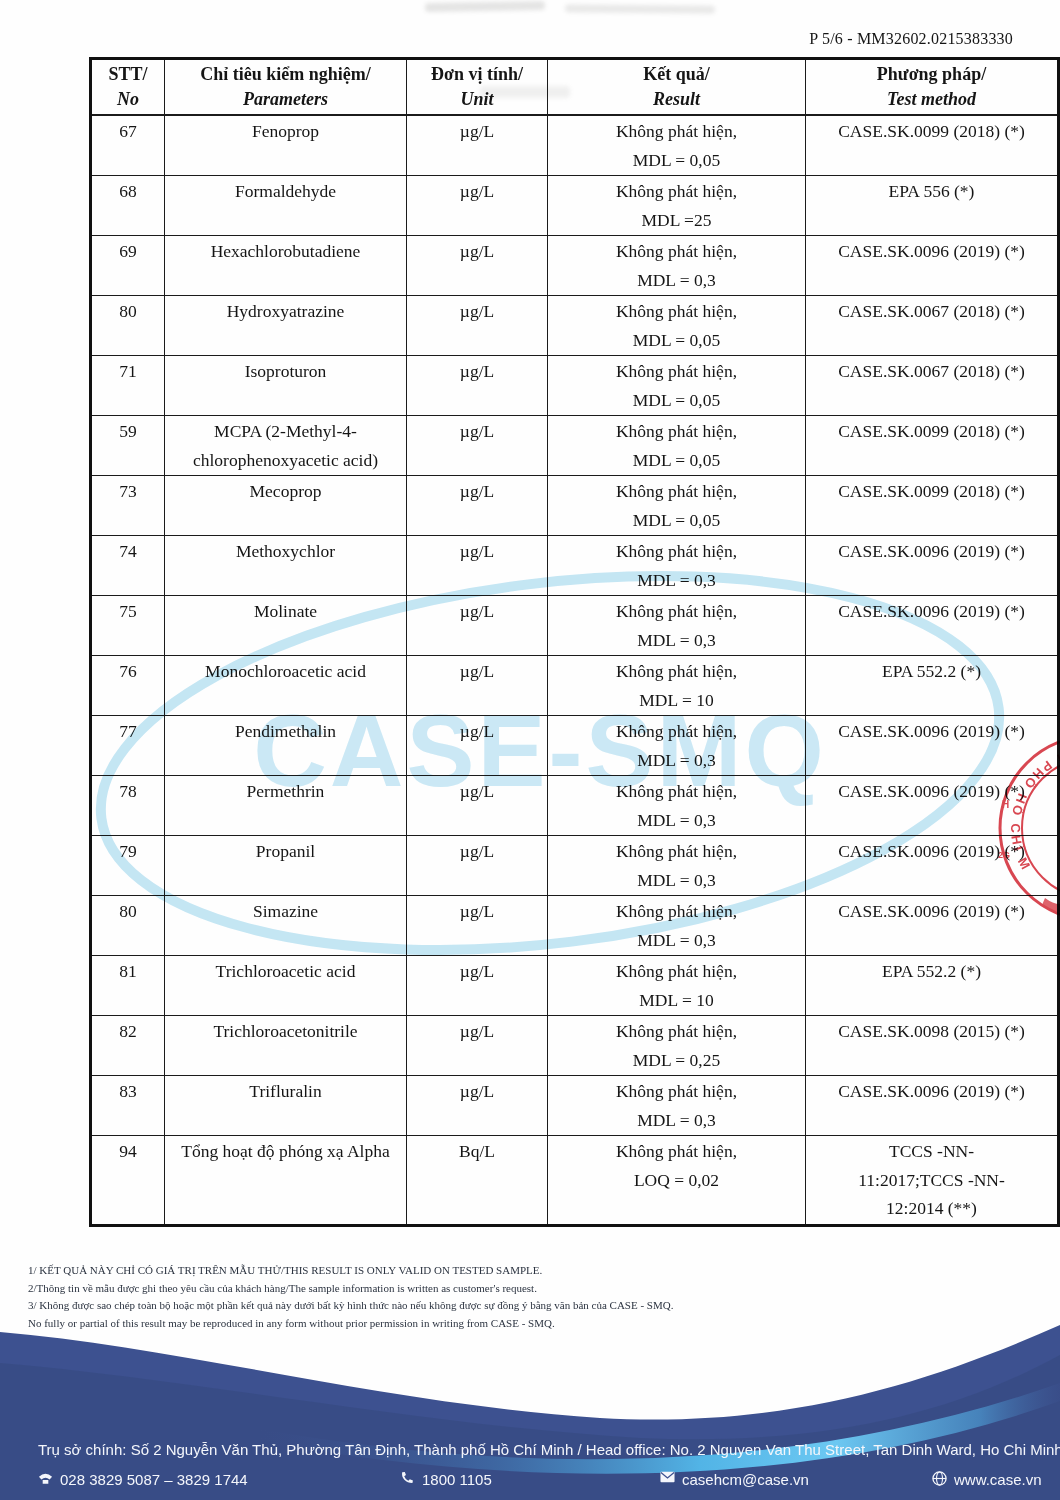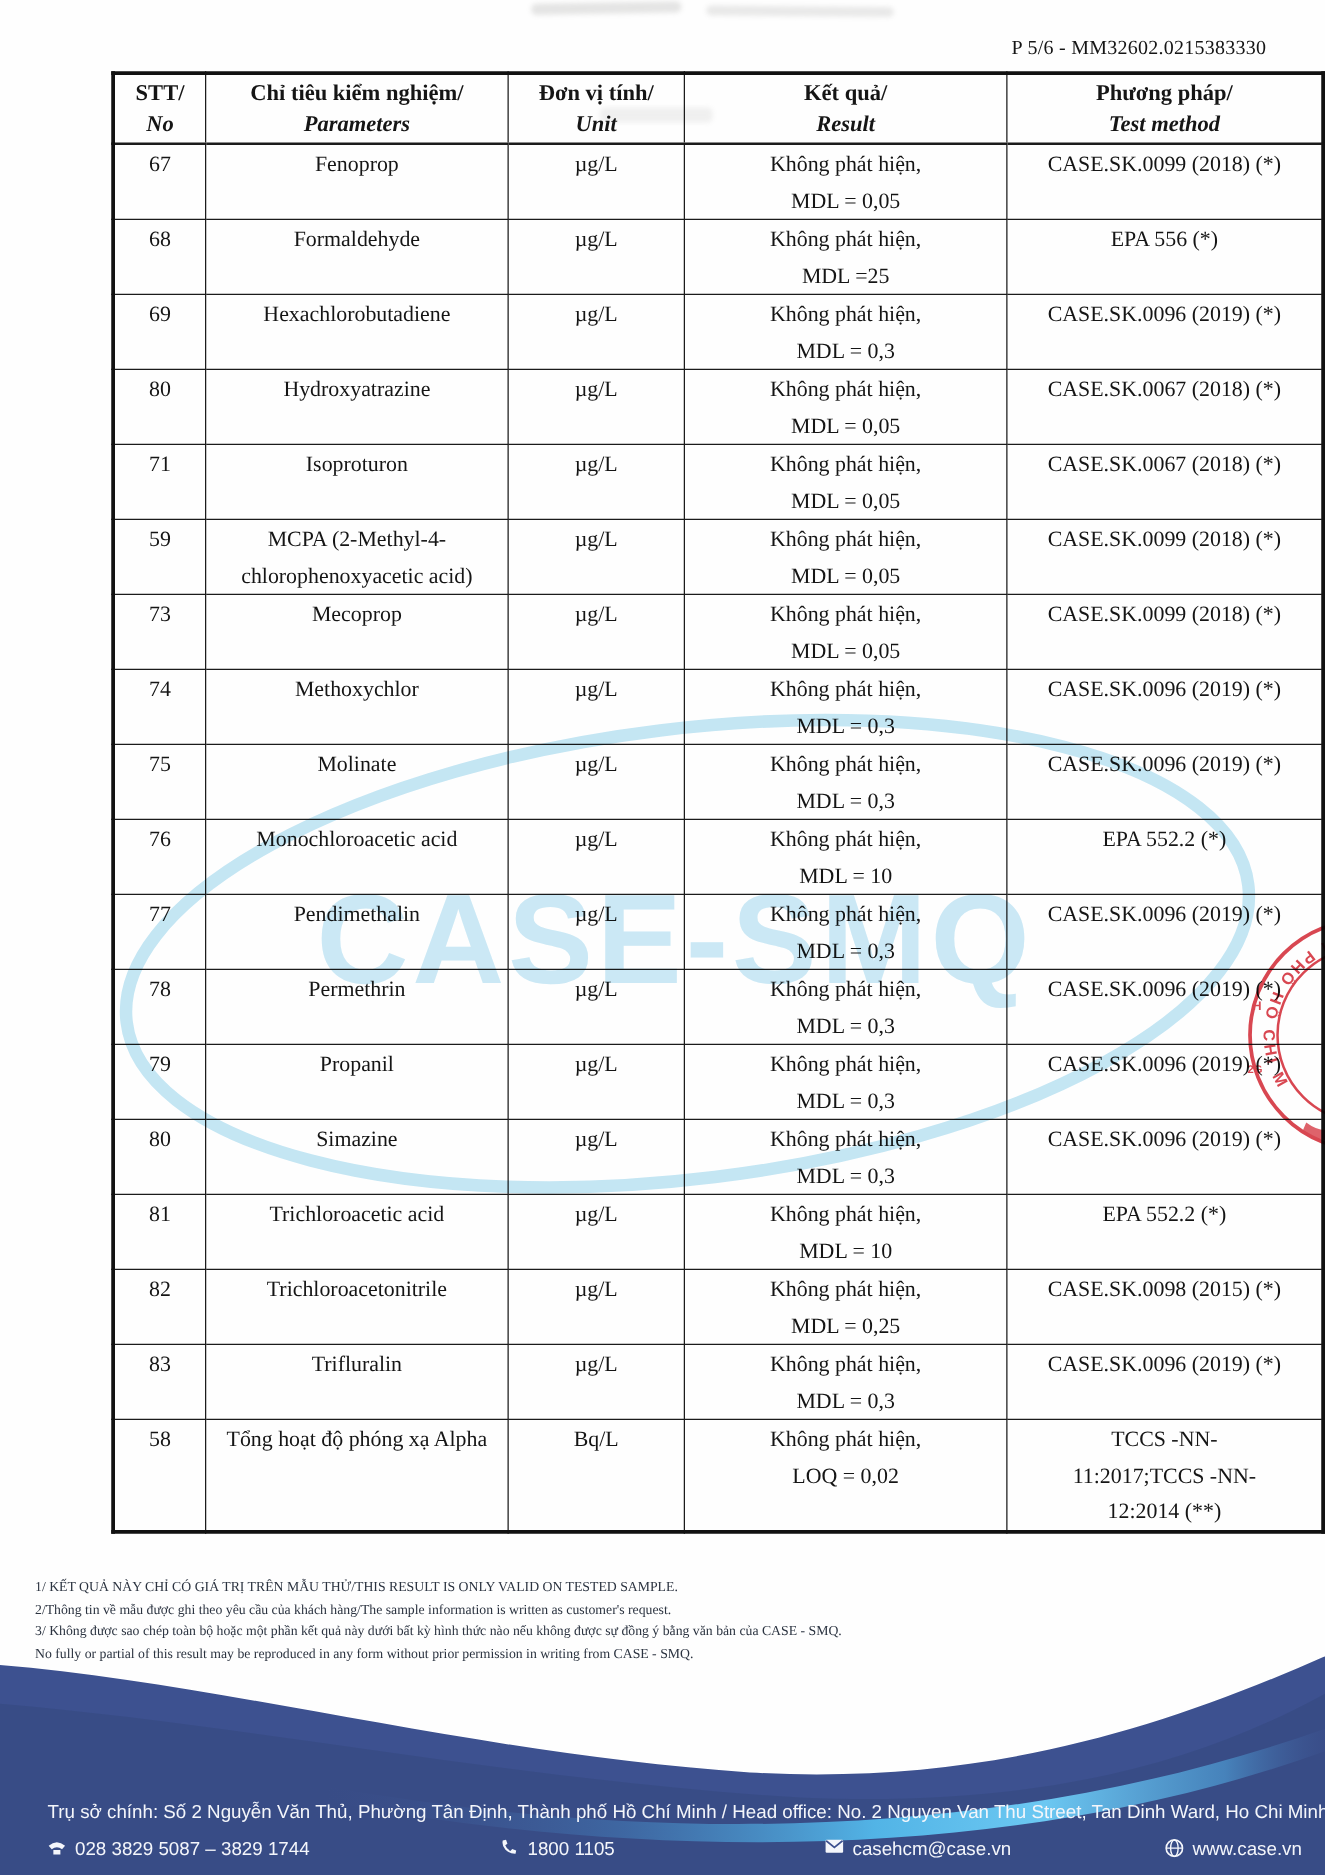--- a/index.html
+++ b/index.html
@@ -263,21 +263,21 @@
       <td>83</td>
       <td>Trifluralin</td>
       <td>µg/L</td>
       <td>
               <div>Không phát hiện,</div>
               <div>MDL = 0,3</div>
             </td>
       <td>CASE.SK.0096 (2019) (*)</td>
     </tr>
           <tr>
-      <td>58</td>
+      <td>94</td>
       <td>Tổng hoạt độ phóng xạ Alpha</td>
       <td>Bq/L</td>
       <td>
               <div>Không phát hiện,</div>
               <div>LOQ = 0,02</div>
             </td>
       <td>
               <div>TCCS -NN-</div>
               <div>11:2017;TCCS -NN-</div>
               <div>12:2014 (**)</div>

